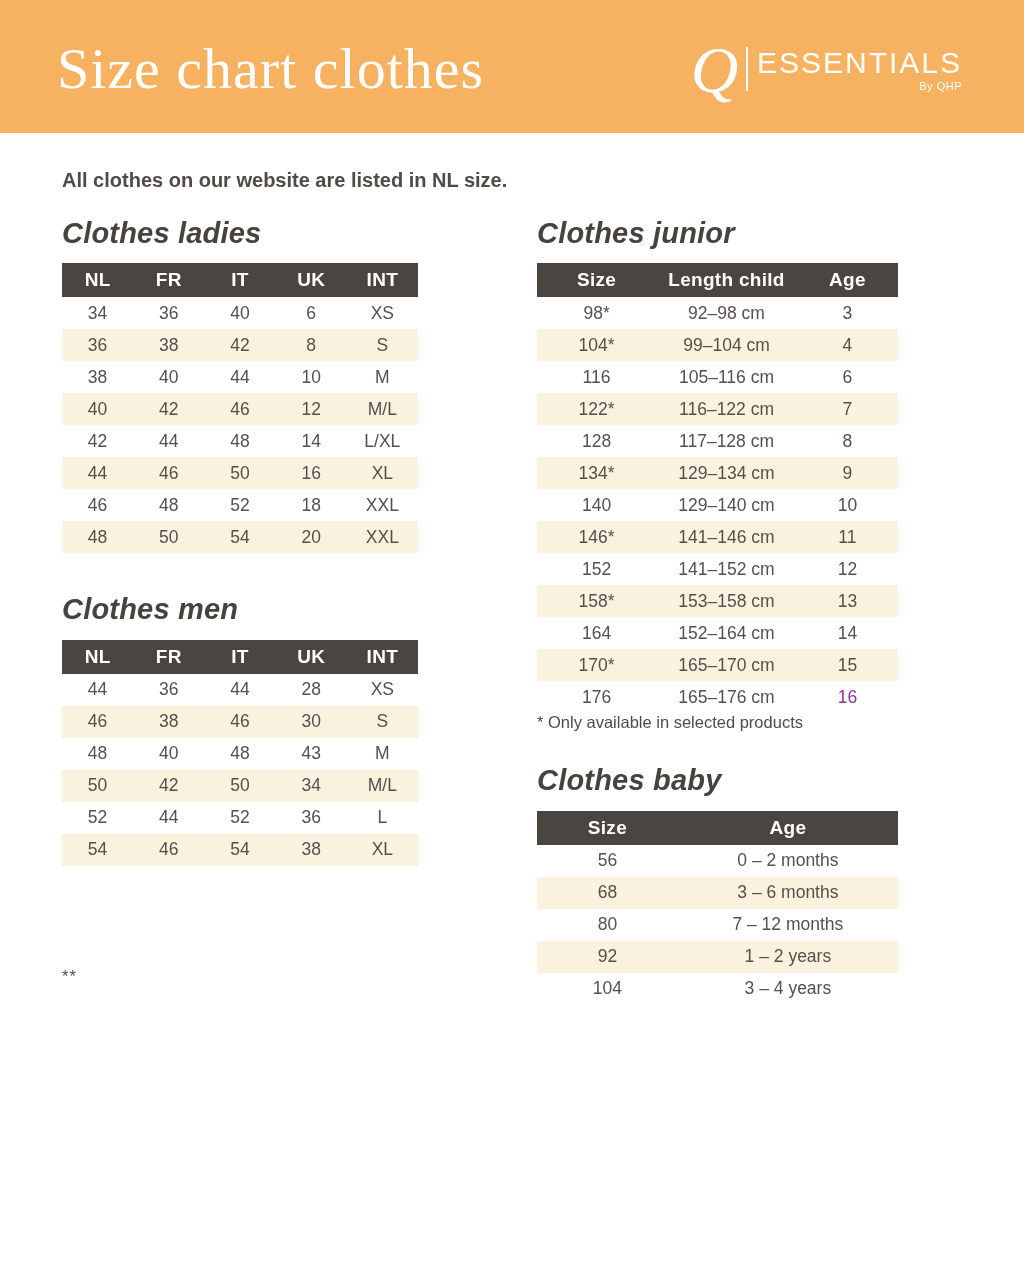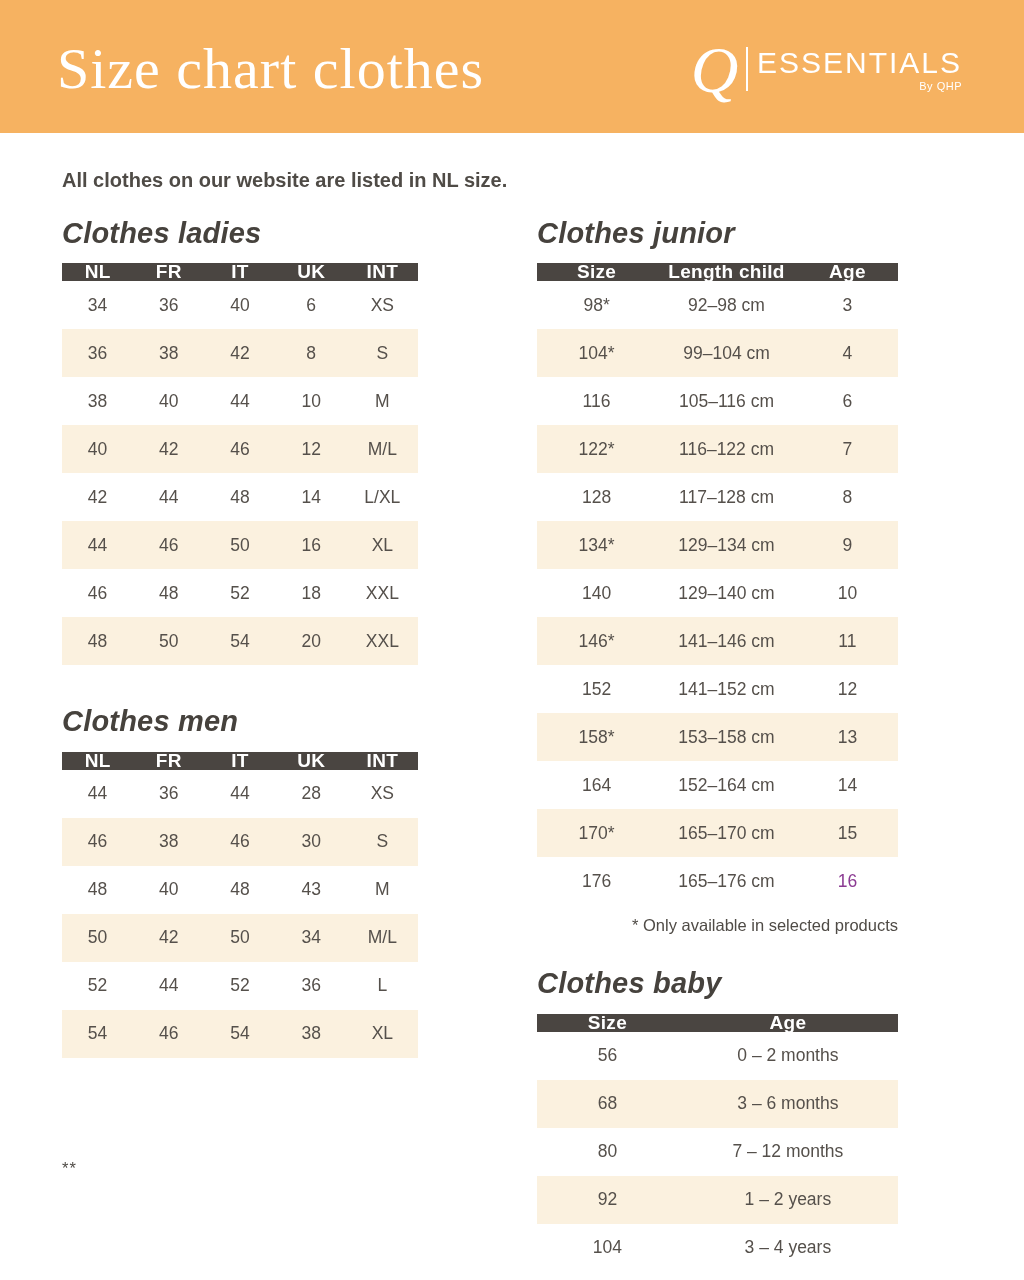--- a/index.html
+++ b/index.html
@@ -88,47 +88,45 @@
     letter-spacing:0.2px;
     margin-bottom:15px;
     line-height:1.05;
     font-style:italic;
   }
   
   .size-table{width:100%;font-size:17.5px;}
   .thead{
     display:flex;
     background:var(--table-header-bg);
-    height:18px;
+    height:34px;
     align-items:center;
   }
   .thead span{
     color:#ffffff;
     font-size:19px;
     font-weight:600;
     text-align:center;
     letter-spacing:0.3px;
   }
-  .trow{display:flex;height:48px;align-items:center;}
+  .trow{display:flex;height:32px;align-items:center;}
   .trow.alt{background:var(--row-alt-bg);}
   .trow span{text-align:center;}
   .cols-5 span{width:20%;}
   .t-junior span:nth-child(1){width:33%;}
   .t-junior span:nth-child(2){width:39%;}
   .t-junior span:nth-child(3){width:28%;}
   .t-baby span:nth-child(1){width:39%;}
   .t-baby span:nth-child(2){width:61%;}
   
   .men-block{margin-top:41px;}
   .baby-block{margin-top:33px;}
   .junior-footnote{
-    margin-top:11px;
     font-size:16.5px;
     color:#4f4b46;
-    text-align:right;
   }
   .bottom-footnote{
     margin-top:98px;
     display:flex;
     font-size:16.5px;
     color:#4f4b46;
     line-height:1.5;
   }
   .footnote-marker{margin-right:7px;letter-spacing:1px;}
 </style>

